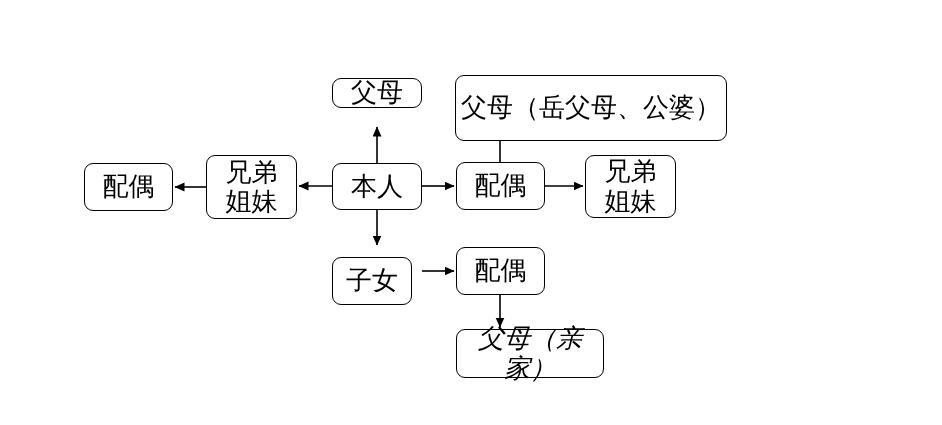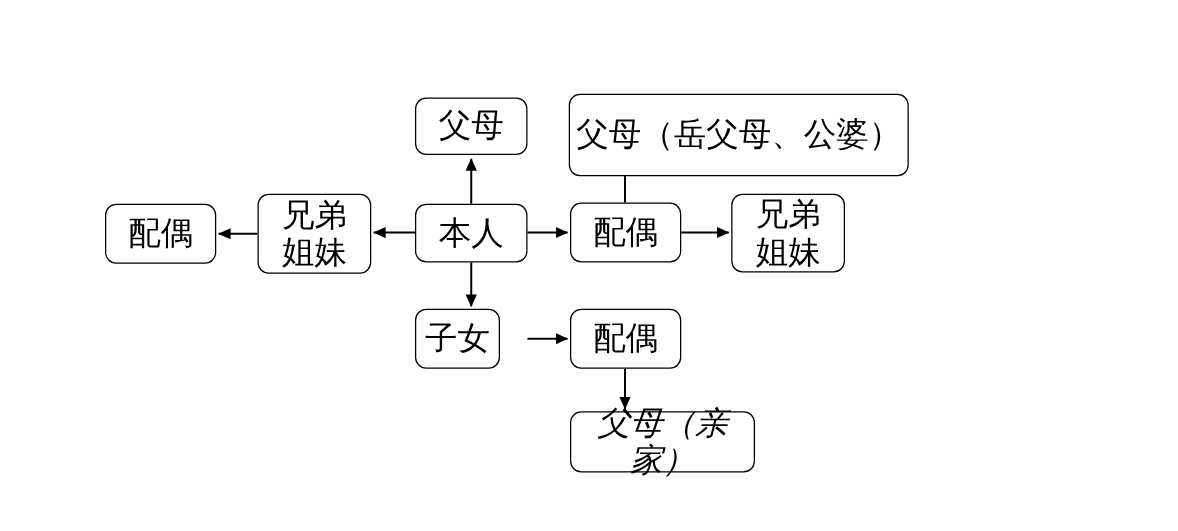--- a/index.html
+++ b/index.html
@@ -32,28 +32,28 @@
     color: #000000;
     display: flex;
     align-items: center;
     justify-content: center;
     text-align: center;
     font-size: 26px;
     line-height: 1.12;
     white-space: pre-line;
   }
   
-  #n-parents-self   { left: 332px; top: 78px;  width: 90px;  height: 46px; }
+  #n-parents-self   { left: 332px; top: 78px;  width: 90px;  height: 30px; }
   #n-parents-inlaw  { left: 455px; top: 75px;  width: 272px; height: 66px; }
   #n-spouse-left    { left: 84px;  top: 163px; width: 89px;  height: 48px; }
   #n-siblings-left  { left: 206px; top: 155px; width: 91px;  height: 64px; }
   #n-self           { left: 332px; top: 163px; width: 90px;  height: 47px; }
   #n-spouse         { left: 456px; top: 162px; width: 89px;  height: 48px; }
   #n-siblings-right { left: 585px; top: 155px; width: 91px;  height: 63px; }
-  #n-children       { left: 332px; top: 247px; width: 68px;  height: 48px; }
+  #n-children       { left: 332px; top: 257px; width: 80px;  height: 48px; }
   #n-spouse-child   { left: 456px; top: 247px; width: 89px;  height: 48px; }
   #n-parents-qinjia { left: 456px; top: 329px; width: 148px; height: 49px; font-style: italic; }
 </style>
 </head>
 <body>
 
 <div class="canvas">
 
   <svg class="edges-layer" viewBox="0 0 942 425" xmlns="http://www.w3.org/2000/svg">
     <defs>

